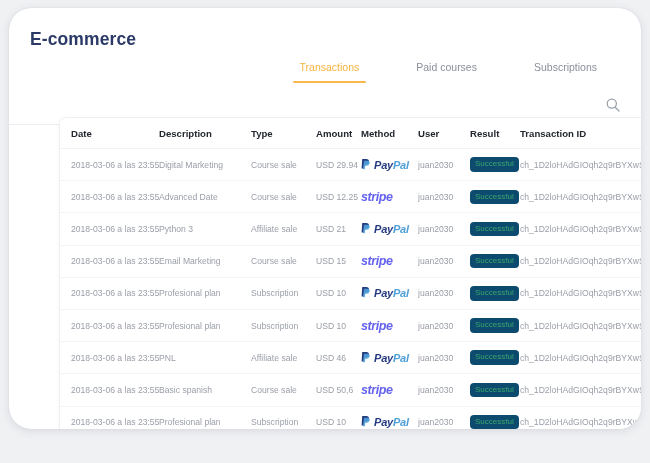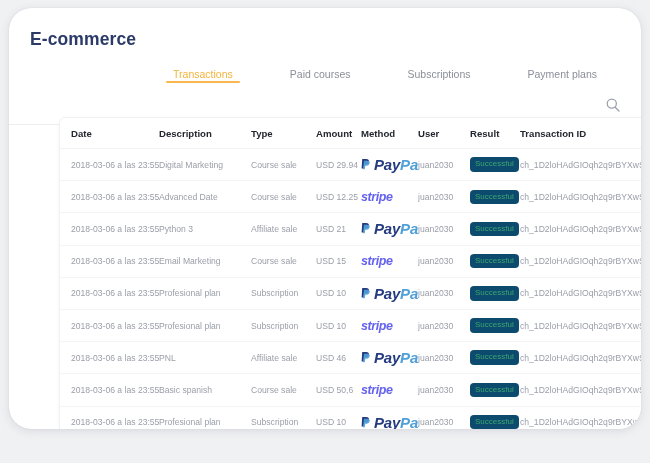--- a/index.html
+++ b/index.html
@@ -53,21 +53,20 @@
     box-sizing: border-box;
   }
   .tab {
     position: relative;
     font-size: 10.5px;
     color: #8b8f99;
     padding: 6px 0 9px 0;
     margin-left: 57px;
     white-space: nowrap;
     cursor: pointer;
-    margin-top: 7px;
   }
   .tab.active {
     color: #f5b33c;
   }
   .tab.active::after {
     content: "";
     position: absolute;
     left: -7px;
     right: -7px;
     bottom: 0;
@@ -185,21 +184,21 @@
 
   
   .logo-wrap {
     display: flex;
     align-items: center;
     height: 100%;
   }
   .paypal {
     display: inline-flex;
     align-items: center;
-    font-size: 15px;
+    font-size: 11px;
     font-weight: bold;
     font-style: italic;
     letter-spacing: -0.2px;
     justify-content: flex-end;
   }
   .paypal .pp-mark {
     margin-right: 2px;
     display: inline-block;
   }
   .paypal .pp-a { color: #253b80; }
@@ -218,21 +217,20 @@
 <body>
 
 <div id="app-card">
 
   <div id="page-title">E-commerce</div>
 
   <div id="tabs">
       <div class="tab active">Transactions</div>
       <div class="tab">Paid courses</div>
       <div class="tab">Subscriptions</div>
-      <div class="tab">Payment plans</div>
     </div>
 
   <div id="search-bar">
     <span id="search-icon-btn">
       <svg width="16" height="16" viewBox="0 0 16 16" aria-hidden="true">
         <circle cx="6.8" cy="6.6" r="4.6" fill="none" stroke="#9aa0ab" stroke-width="1.25"></circle>
         <line x1="10.2" y1="10.2" x2="14" y2="14" stroke="#9aa0ab" stroke-width="1.25" stroke-linecap="round"></line>
       </svg>
     </span>
   </div>

